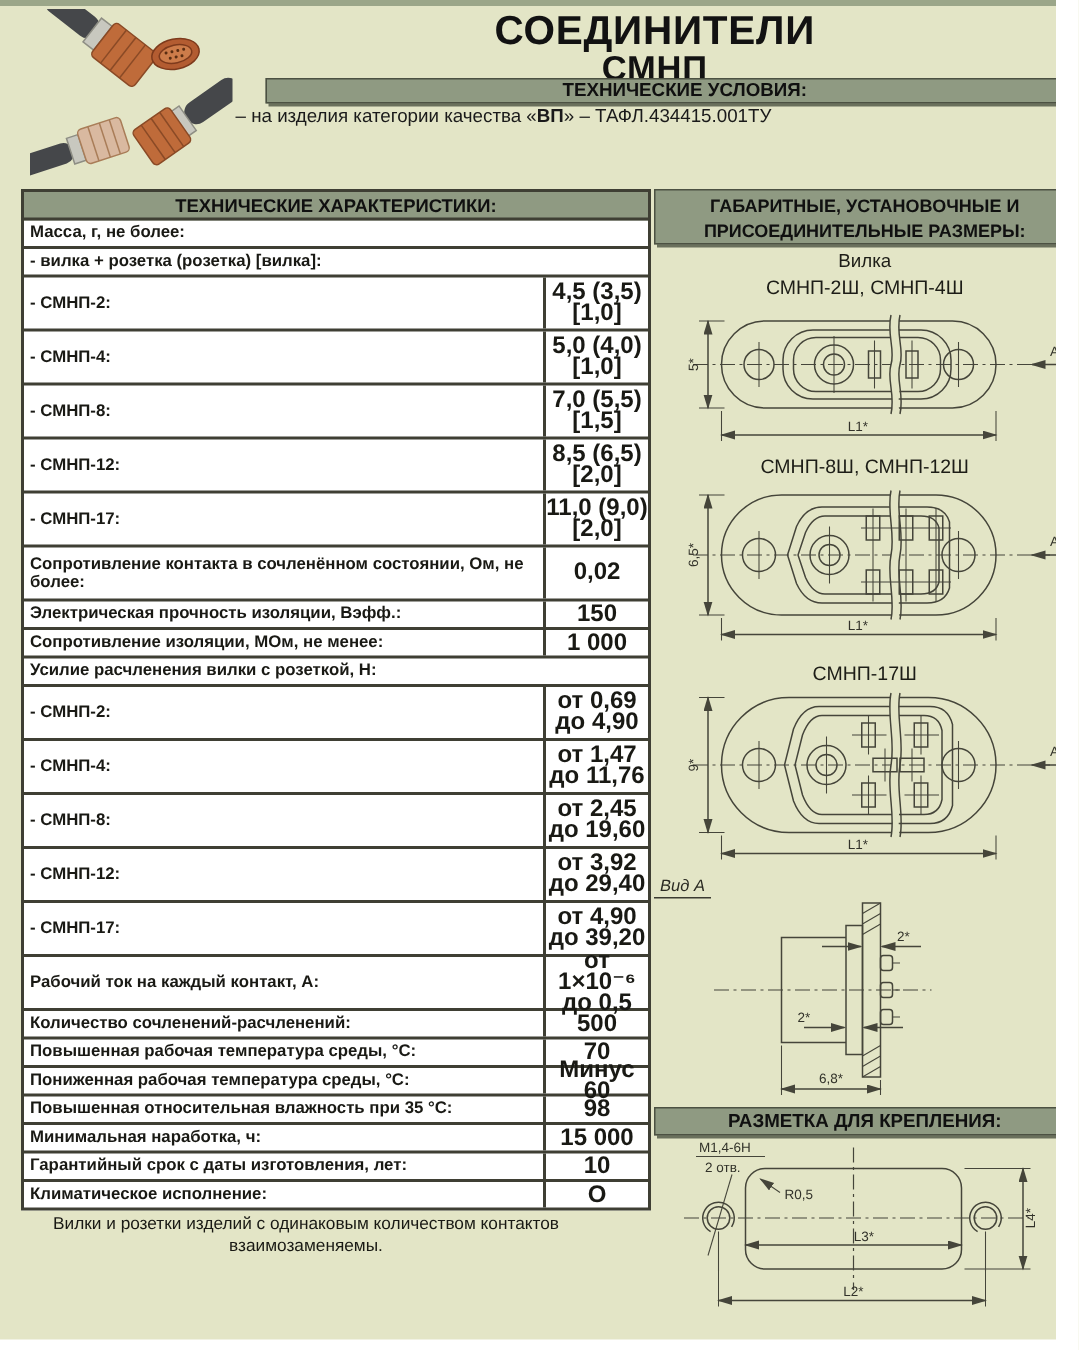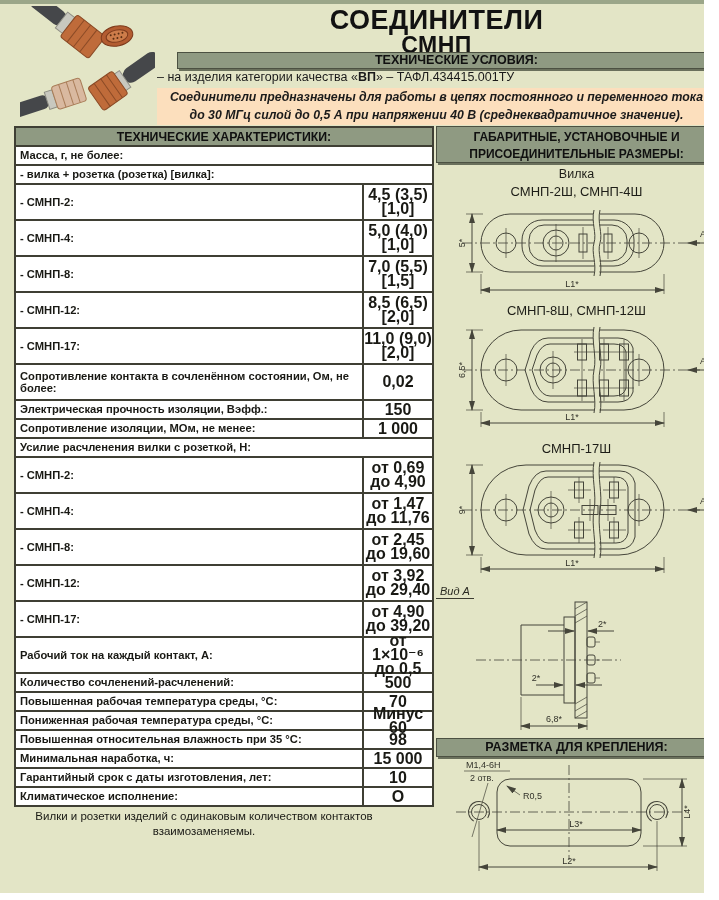--- a/index.html
+++ b/index.html
@@ -109,24 +109,20 @@
       <line x1="3" y1="-14" x2="3" y2="14" stroke="#8a4a26" stroke-width="1"></line>
     </g>
   </svg>
 
   <div class="title1">СОЕДИНИТЕЛИ</div>
   <div class="title2">СМНП</div>
 
   <div class="bar tu-bar">ТЕХНИЧЕСКИЕ УСЛОВИЯ:</div>
   <div class="tu-line"><span>– на изделия категории качества «</span><b>ВП</b><span>» – ТАФЛ.434415.001ТУ</span></div>
 
-  <div class="desc-box">
-    <div>Соединители предназначены для работы в цепях постоянного и переменного тока</div>
-    <div>до 30 МГц силой до 0,5 А при напряжении 40 В (среднеквадратичное значение).</div>
-  </div>
 
   <div class="left-col">
     <div class="tbl">
       <div class="thead">ТЕХНИЧЕСКИЕ ХАРАКТЕРИСТИКИ:</div>
       <div class="row h17">
           <div class="lbl">Масса, г, не более:</div>
         </div>
       <div class="row h17">
           <div class="lbl">- вилка + розетка (розетка) [вилка]:</div>
         </div>

